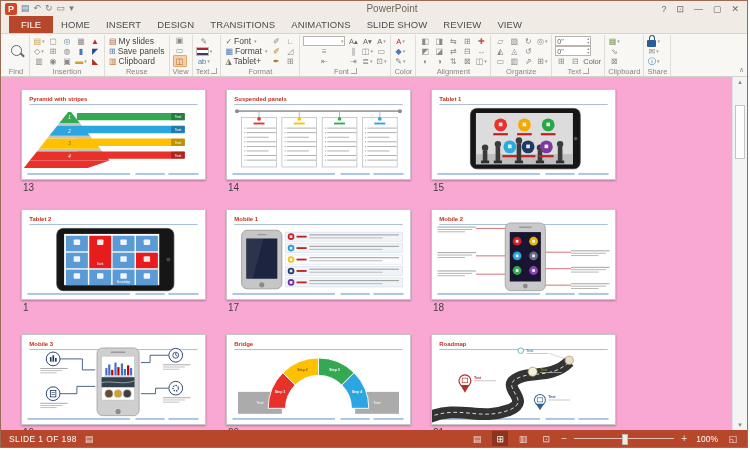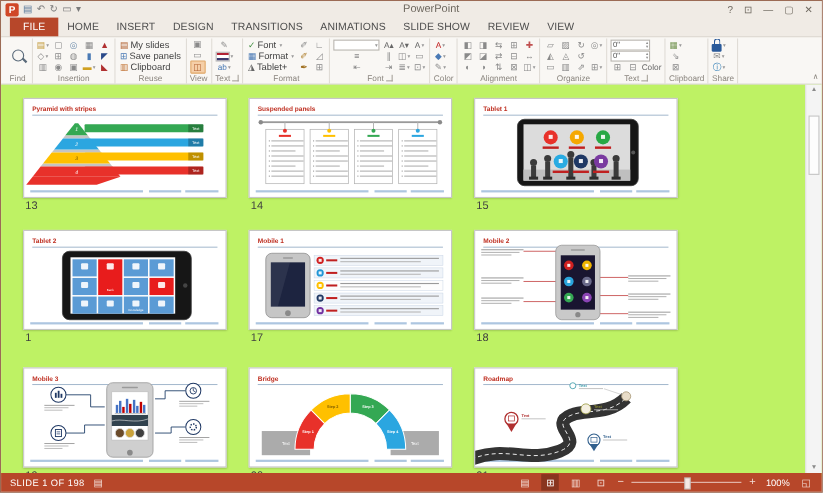--- a/index.html
+++ b/index.html
@@ -48,21 +48,21 @@
   .rsearch{height:100%;align-items:center;}
   .searchico{width:9px;height:9px;border:1.6px solid #5a6a7a;border-radius:50%;position:relative;display:block;}
   .searchico::after{content:'';position:absolute;width:5px;height:1.6px;background:#5a6a7a;transform:rotate(45deg);right:-4px;bottom:-1px;}
   .flagico{width:11px;height:7px;background:linear-gradient(#b22234 0 33%,#fff 33% 66%,#3c3b6e 66% 100%);border:.5px solid #bbb;}
   .lockico{width:9px;height:7px;background:#2a5a9a;border-radius:1px;position:relative;margin-top:4px;}
   .lockico::before{content:'';position:absolute;width:4px;height:4px;border:1.4px solid #2a5a9a;border-bottom:none;
                    border-radius:3px 3px 0 0;top:-5px;left:1.5px;}
   .collapse{position:absolute;right:3px;bottom:2px;font-size:7px;color:#8a857e;}
 
   
-  .workspace{position:absolute;left:0;top:76px;right:0;height:357px;background:#bef264;overflow:hidden;}
+  .workspace{position:absolute;left:0;top:76px;right:0;height:357px;background:#f9a8d4;overflow:hidden;}
   .thumb{position:absolute;width:183px;height:89px;background:#fff;border:1px solid #c6c6c6;
          box-shadow:0 1px 2px rgba(0,0,0,.28);box-sizing:content-box;}
   .slnum{position:absolute;font-size:10px;color:#3f3f3f;}
 
   
   .scroll{position:absolute;right:0;top:76px;bottom:17px;width:15px;background:#f4f4f4;border-left:1px solid #e0e0e0;box-sizing:border-box;}
   .sarr{position:absolute;left:0;right:0;text-align:center;font-size:6px;color:#8a8a8a;}
   .sthumb{position:absolute;left:2px;right:2px;top:28px;height:52px;background:#fdfdfd;border:1px solid #c4c4c4;}
 
   

